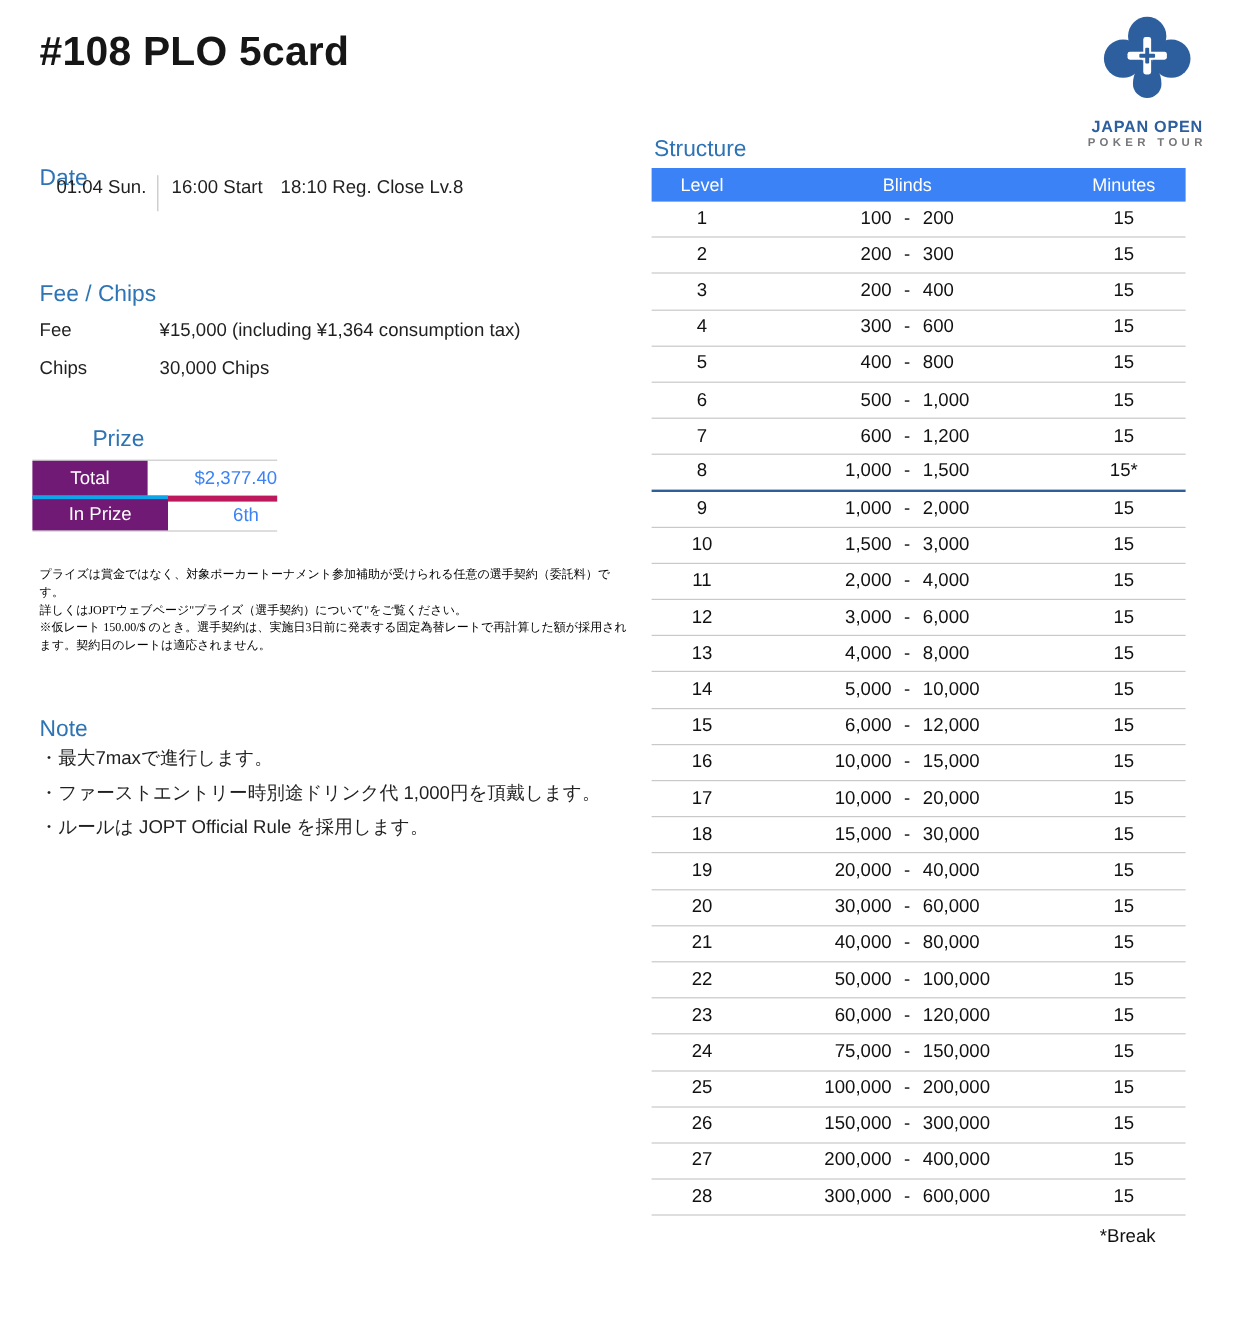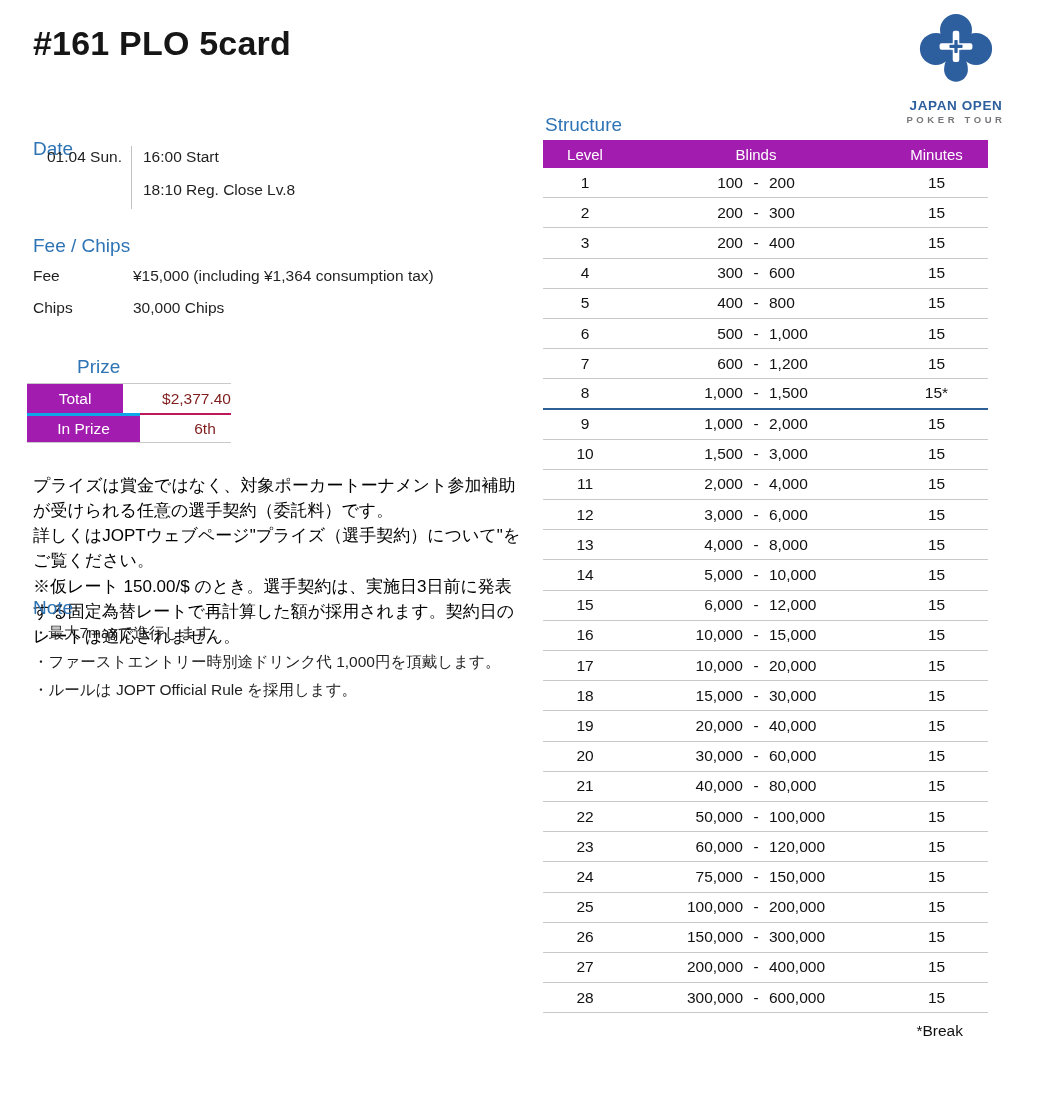--- a/index.html
+++ b/index.html
@@ -21,62 +21,62 @@
   .logo { position:absolute; left:900px; top:10px; width:112px; text-align:center; }
   .logo svg { display:block; margin:0 auto; }
   .logo-line1 { font-size:13.5px; font-weight:bold; color:#2d5f9e; letter-spacing:0.6px; margin-top:2px; }
   .logo-line2 { font-size:9.5px; font-weight:bold; color:#75777a; letter-spacing:3.6px; margin-top:1px; }
   
   .sec-heading { position:absolute; font-size:19px; color:#2E74B5; }
   
   .date-block { position:absolute; left:47px; top:146px; display:flex; font-size:15.5px; }
   .date-day { width:84px; padding-top:2px; }
   .date-divider { border-left:1px solid #c2c2c2; margin-right:11px; }
-  .date-times { display:flex; flex-direction:column; gap:15px; padding:2px 0 10px 0; }
+  .date-times { display:flex; flex-direction:row; gap:15px; padding:2px 0 10px 0;text-align:center; }
   
   .fee-rows { position:absolute; left:33px; top:267px; font-size:15.5px; }
   .fee-row { display:flex; margin-bottom:14px; }
   .fee-label { width:100px; }
   
   .prize-table { position:absolute; left:27px; top:383px; width:204px;
     border-top:1px solid #c9c9c9; border-bottom:1px solid #c9c9c9; font-size:15.5px; }
   .prize-row { display:flex; height:29px; }
   .prize-row + .prize-row .prize-label-cell { border-top:3px solid #0ea5e9; }
-  .prize-row + .prize-row .prize-value-cell { border-top:2px solid #be185d; }
-  .prize-label-cell { width:113px; background:#a21caf; color:#ffffff;
+  .prize-row + .prize-row .prize-value-cell { border-top:5px solid #be185d; }
+  .prize-label-cell { width:113px; background:#701a75; color:#ffffff;
     display:flex; align-items:center; justify-content:center; }
-  .prize-value-cell { flex:1; display:flex; align-items:center; justify-content:center; color:#7f1d1d;padding-left:39px; }
+  .prize-value-cell { flex:1; display:flex; align-items:center; justify-content:center; color:#3b82f6;padding-left:39px; }
   
   .jp-note { position:absolute; left:33px; top:473px; width:494px;
-    font-size:17px; line-height:1.48; color:#000; }
+    font-size:10px; line-height:1.48; color:#000;font-family:Liberation Serif, serif; }
   .note-list { position:absolute; left:33px; top:625px; width:494px;
     font-size:15.5px; line-height:1.0; list-style:none; }
   .note-list li { margin-bottom:13px; }
   
   .structure { position:absolute; left:543px; top:140px; width:445px; }
-  .s-header { display:flex; height:28px; background:#a21caf; color:#ffffff;
+  .s-header { display:flex; height:28px; background:#3b82f6; color:#ffffff;
     font-size:15px; align-items:center; }
   .c-level   { width:84px;  text-align:center; }
   .c-blinds  { width:258px; display:flex; justify-content:center; }
   .c-minutes { width:103px; text-align:center; }
   .s-header .c-blinds { display:block; text-align:center; }
   .s-row { display:flex; height:30.2px; align-items:center;
     border-bottom:1px solid #c9c9c9; font-size:15.5px; color:#111; }
   .s-row.break-row { border-bottom:2px solid #2e5f96; }
   .sb { width:104px; text-align:right; }
   .dash { width:26px; text-align:center; }
   .bb { width:104px; text-align:left; }
   .break-footnote { text-align:right; padding-right:25px; margin-top:9px; font-size:15.5px; color:#111; }
 </style>
 </head>
 <body>
 
 <div class="page">
 
-  <div class="page-title">#161 PLO 5card</div>
+  <div class="page-title">#108 PLO 5card</div>
 
   <div class="logo">
     <svg width="82" height="86" viewBox="0 0 100 104">
       <g fill="#2d5f9e">
         <circle cx="50" cy="24" r="19.5"></circle>
         <circle cx="25.5" cy="47" r="19.5"></circle>
         <circle cx="74.5" cy="47" r="19.5"></circle>
         <path d="M50,42 C59,54 64.5,62 64.5,72.5 a14.5,14.5 0 1 1 -29,0 C35.5,62 41,54 50,42 Z"></path>
       </g>
       <g fill="#ffffff">

